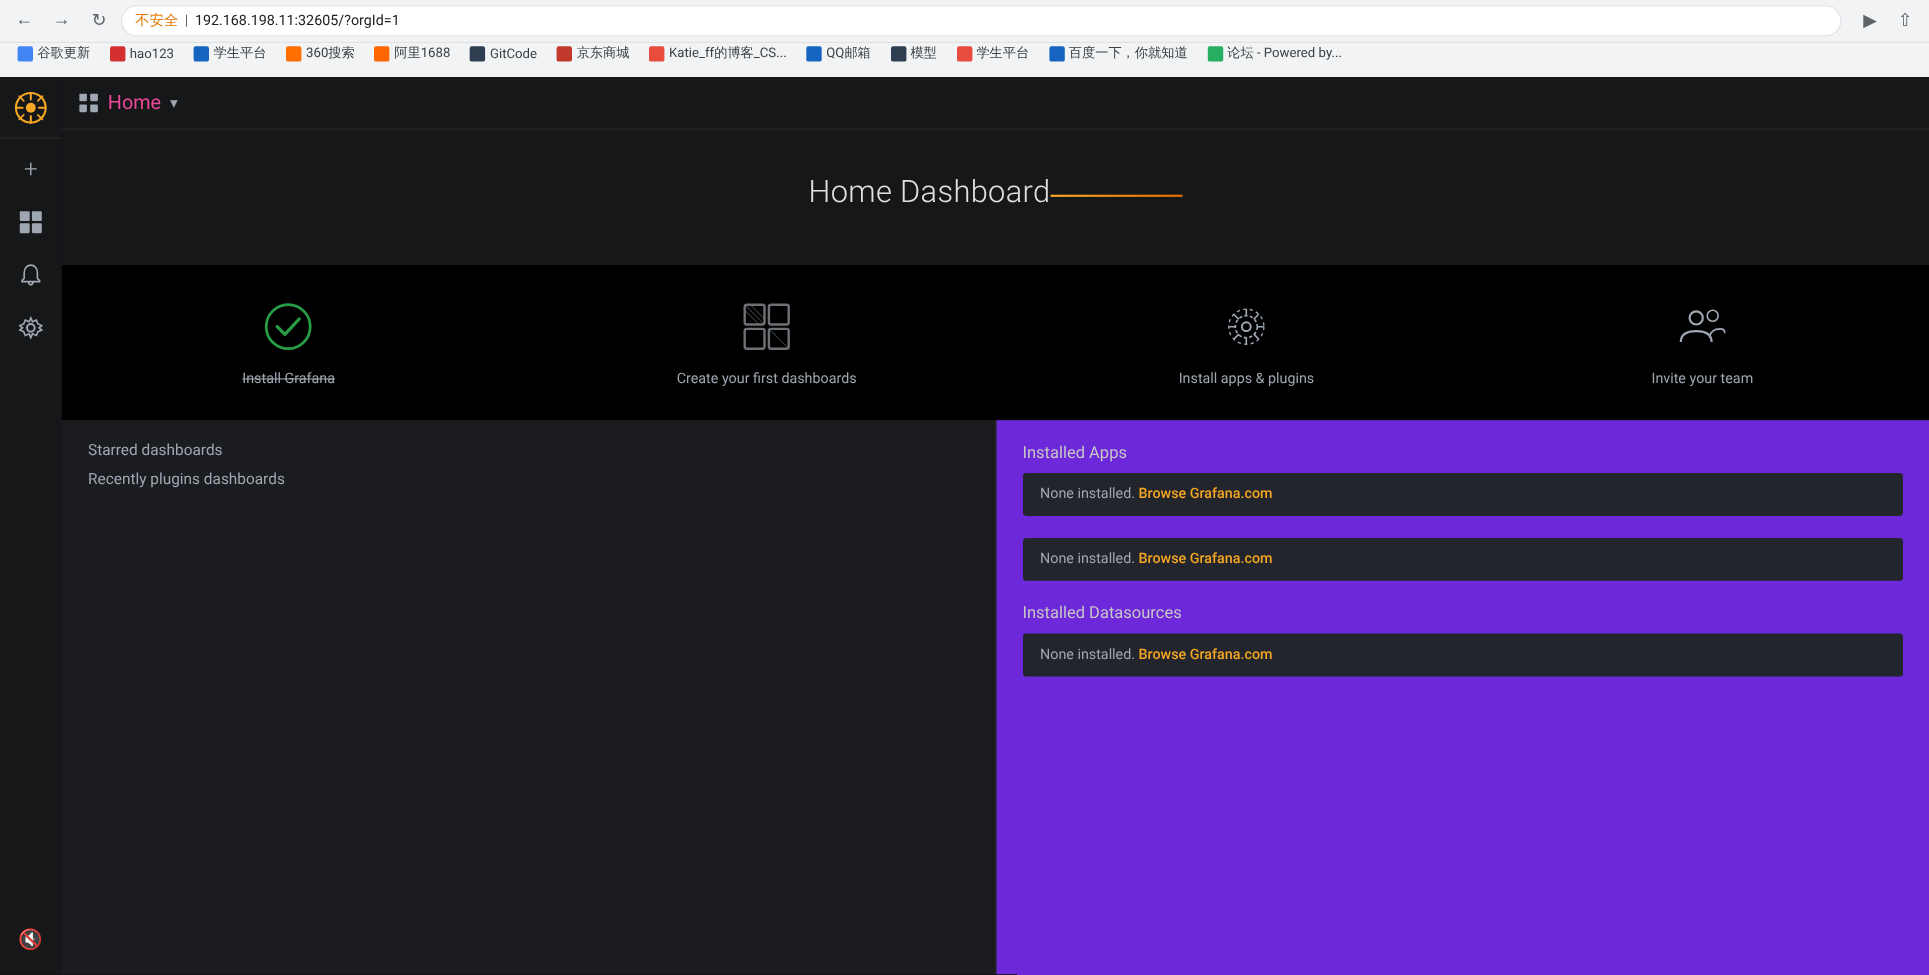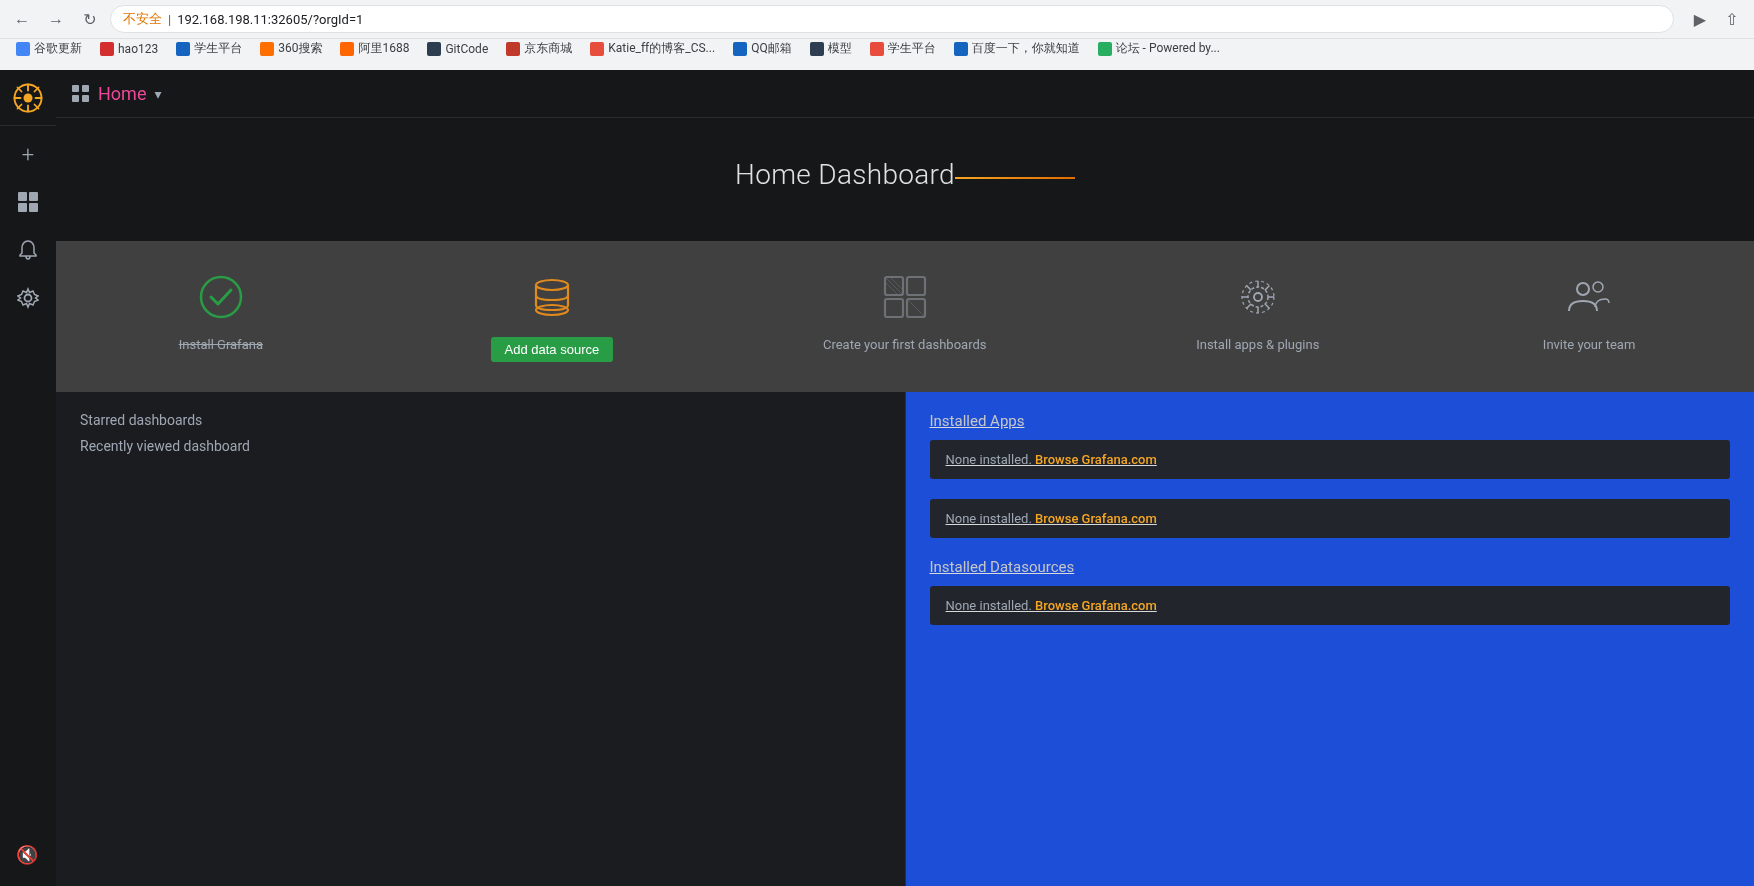--- a/index.html
+++ b/index.html
@@ -204,21 +204,21 @@
     }
     .page-title-underline {
       width: 120px;
       height: 2px;
       background: linear-gradient(to right, #f5a623, #e06c00);
       margin-top: 6px;
     }
 
     
     .steps-bar {
-      background: #404040;
+      background: #000000;
       padding: 30px 0;
       display: flex;
       align-items: flex-start;
       justify-content: space-around;
     }
     .step-item {
       display: flex;
       flex-direction: column;
       align-items: center;
       gap: 14px;
@@ -256,23 +256,22 @@
       gap: 0;
     }
     .left-panel {
       flex: 1;
       background: #1a1c20;
       padding: 20px 24px;
       border-right: 1px solid #2c2e33;
     }
     .right-panel {
       flex: 1;
-      background: #1d4ed8;
+      background: #6d28d9;
       padding: 20px 24px;
-      text-decoration: underline;
     }
     .panel-section-title {
       font-size: 14px;
       color: #9fa7b3;
       margin-bottom: 10px;
       cursor: pointer;
     }
     .installed-section {
       margin-bottom: 20px;
     }
@@ -453,31 +452,20 @@
         <div class="step-item">
           <div class="step-icon">
             <svg width="48" height="48" viewBox="0 0 48 48">
               <circle cx="24" cy="24" r="20" fill="none" stroke="#299c46" stroke-width="2.5"></circle>
               <polyline points="14,24 21,31 34,17" fill="none" stroke="#299c46" stroke-width="3" stroke-linecap="round" stroke-linejoin="round"></polyline>
             </svg>
           </div>
           <span class="step-label strikethrough">Install Grafana</span>
         </div>
 
-        <div class="step-item">
-          <div class="step-icon">
-            <svg width="48" height="48" viewBox="0 0 48 48">
-              <ellipse cx="24" cy="12" rx="16" ry="5" fill="none" stroke="#e08a1e" stroke-width="2.2"></ellipse>
-              <path d="M8 12 L8 22 Q8 27 24 27 Q40 27 40 22 L40 12" fill="none" stroke="#e08a1e" stroke-width="2.2"></path>
-              <path d="M8 22 L8 32 Q8 37 24 37 Q40 37 40 32 L40 22" fill="none" stroke="#e08a1e" stroke-width="2.2"></path>
-              <ellipse cx="24" cy="37" rx="16" ry="5" fill="none" stroke="#e08a1e" stroke-width="2.2"></ellipse>
-            </svg>
-          </div>
-          <button class="step-btn">Add data source</button>
-        </div>
 
         <div class="step-item">
           <div class="step-icon">
             <svg width="48" height="48" viewBox="0 0 48 48">
               <rect x="4" y="4" width="18" height="18" rx="2" fill="none" stroke="#6d7175" stroke-width="2.2"></rect>
               <rect x="26" y="4" width="18" height="18" rx="2" fill="none" stroke="#6d7175" stroke-width="2.2"></rect>
               <rect x="4" y="26" width="18" height="18" rx="2" fill="none" stroke="#6d7175" stroke-width="2.2"></rect>
               <rect x="26" y="26" width="18" height="18" rx="2" fill="none" stroke="#6d7175" stroke-width="2.2"></rect>
 
               <line x1="4" y1="4" x2="22" y2="22" stroke="#6d7175" stroke-width="1" opacity="0.5"></line>
@@ -519,21 +507,21 @@
             </svg>
           </div>
           <span class="step-label">Invite your team</span>
         </div>
       </div>
 
       <div class="bottom-panels">
 
         <div class="left-panel">
           <div class="panel-section-title">Starred dashboards</div>
-          <div class="panel-section-title">Recently viewed dashboard</div>
+          <div class="panel-section-title">Recently plugins dashboards</div>
         </div>
 
         <div class="right-panel">
 
           <div class="installed-section">
             <div class="installed-title">Installed Apps</div>
             <div class="installed-box">
               <span>None installed. </span>
               <a class="browse-link">Browse Grafana.com</a>
             </div>

